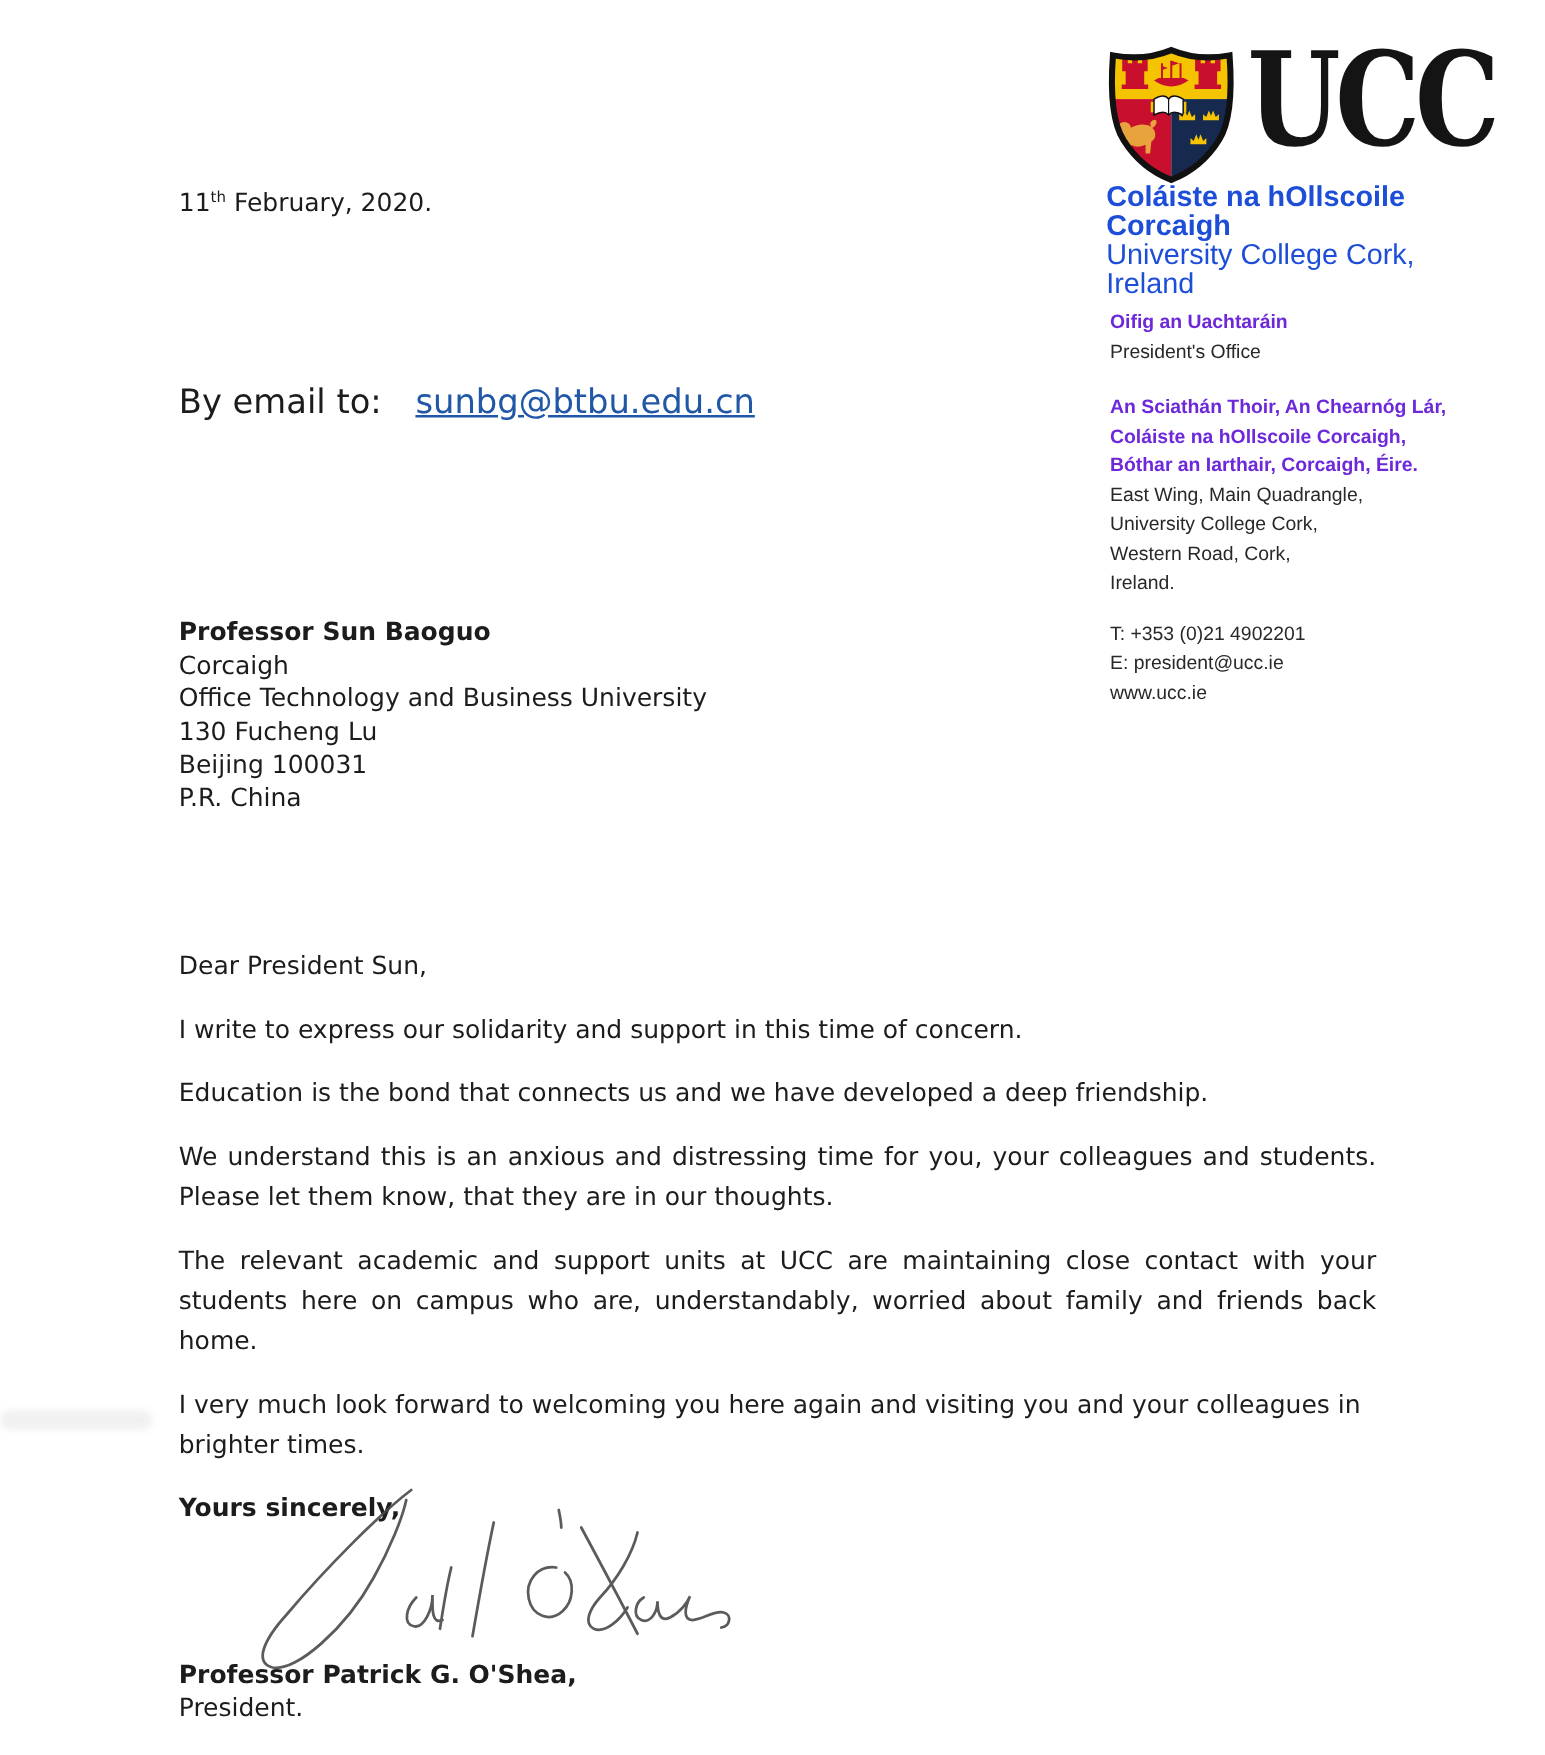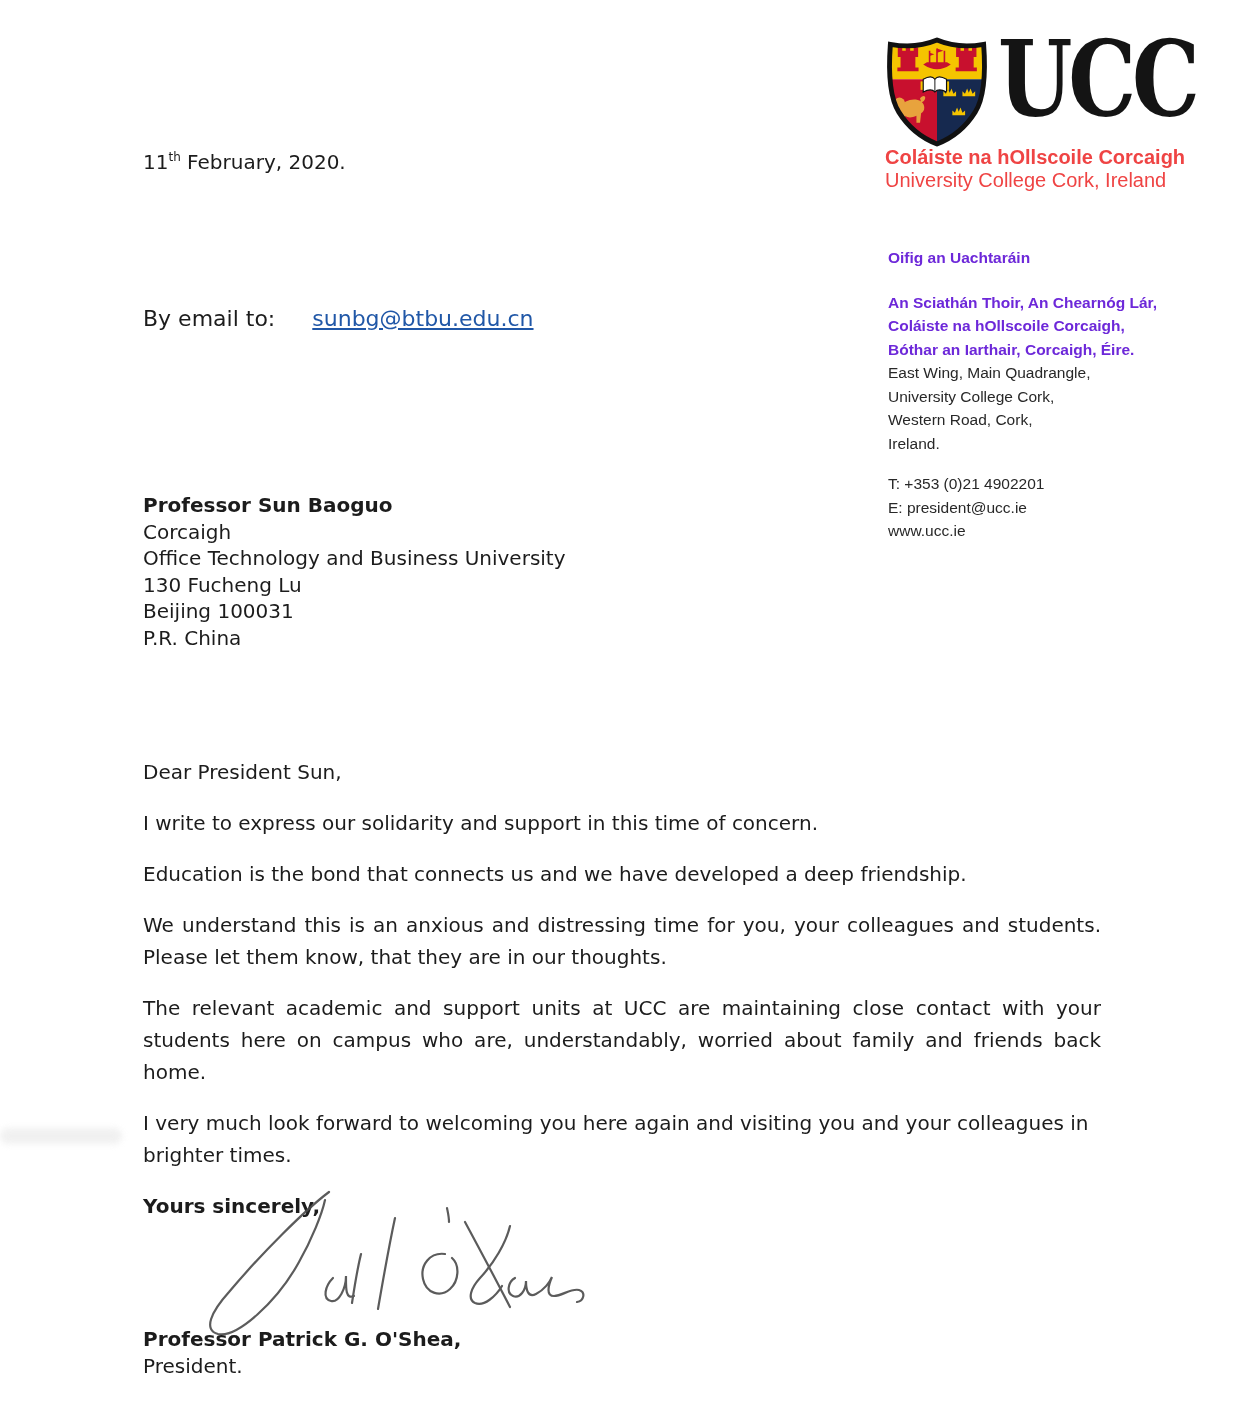--- a/index.html
+++ b/index.html
@@ -4,40 +4,40 @@
 <style>
   html,body{margin:0;padding:0;background:#777;}
   .page{
     position:relative;width:1236px;height:1404px;background:#ffffff;
     margin:0 auto;overflow:hidden;
     font-family:"DejaVu Sans",sans-serif;color:#1c1c1c;
   }
   
   .date{position:absolute;left:143px;top:150px;font-size:20px;}
   .date sup{font-size:12px;}
-  .email-line{position:absolute;left:143px;top:306px;font-size:22px;display:flex;gap:37px;align-items:baseline;}
+  .email-line{position:absolute;left:143px;top:306px;font-size:27px;display:flex;gap:27px;align-items:baseline;}
   .email-link{color:#2057a7;text-decoration:underline;cursor:pointer;}
   .recipient{position:absolute;left:143px;top:460px;font-size:20px;line-height:26.5px;margin-top:32px;}
   .recipient .name{font-weight:bold;}
   .body{position:absolute;left:143px;top:756px;width:958px;font-size:20px;line-height:32px;}
   .body p{margin:0 0 19px 0;white-space:pre-wrap;}
   .body p.just{text-align:justify;}
   .closing{margin-top:0;font-weight:bold;}
   .sigblock{position:absolute;left:143px;top:1326px;font-size:20px;line-height:27px;}
   .sigblock .sname{font-weight:bold;}
   .signature{position:absolute;left:183px;top:1182px;width:446px;height:162px;pointer-events:none;}
   .scan-artifact{position:absolute;left:0px;top:1128px;width:122px;height:16px;background:#ececec;border-radius:8px;filter:blur(3px);opacity:.75;}
   
   .crest{position:absolute;left:884px;top:36px;width:106px;height:112px;}
   .ucc-word{
     position:absolute;left:998px;top:30px;
     font-family:"DejaVu Serif",serif;font-weight:bold;font-size:104px;line-height:100px;
     letter-spacing:-5px;color:#141414;transform:scaleX(.82);transform-origin:left top;
   }
-  .org-lines{position:absolute;left:885px;top:146px;width:310px;font-family:"Liberation Sans",sans-serif;font-size:20px;line-height:23px;color:#ef4444;}
+  .org-lines{position:absolute;left:885px;top:146px;width:310px;font-family:"Liberation Sans",sans-serif;font-size:23px;line-height:23px;color:#1d4ed8;}
   .org-lines .irish{font-weight:bold;}
   .office{position:absolute;left:888px;top:246px;width:300px;font-family:"Liberation Sans",sans-serif;font-size:15.5px;line-height:23.5px;color:#282828;}
   .office .b{font-weight:bold;color:#6d28d9;}
   .office .gap1{height:21px;}
   .office .gap2{height:17px;}
 </style>
 </head>
 <body>
 
 <div class="page">
@@ -108,20 +108,21 @@
     <div class="name">Professor Sun Baoguo</div>
     <div>Corcaigh</div>
     <div>Office Technology and Business University</div>
     <div>130 Fucheng Lu</div>
     <div>Beijing 100031</div>
     <div>P.R. China</div>
   </div>
 
   <div class="office">
     <div class="b">Oifig an Uachtaráin</div>
+    <div>President's Office</div>
     <div class="gap1"></div>
     <div class="b">An Sciathán Thoir, An Chearnóg Lár,</div>
     <div class="b">Coláiste na hOllscoile Corcaigh,</div>
     <div class="b">Bóthar an Iarthair, Corcaigh, Éire.</div>
     <div>East Wing, Main Quadrangle,</div>
     <div>University College Cork,</div>
     <div>Western Road, Cork,</div>
     <div>Ireland.</div>
     <div class="gap2"></div>
     <div>T: +353 (0)21 4902201</div>

